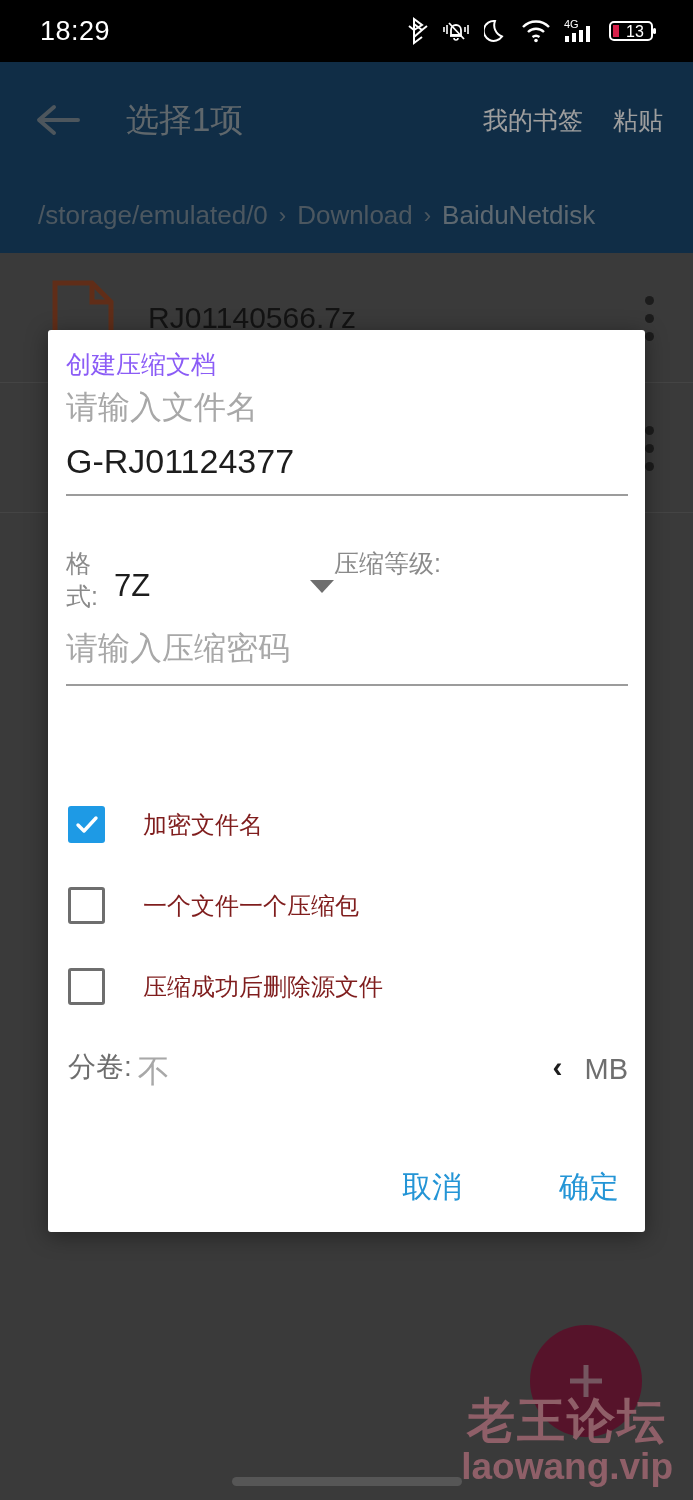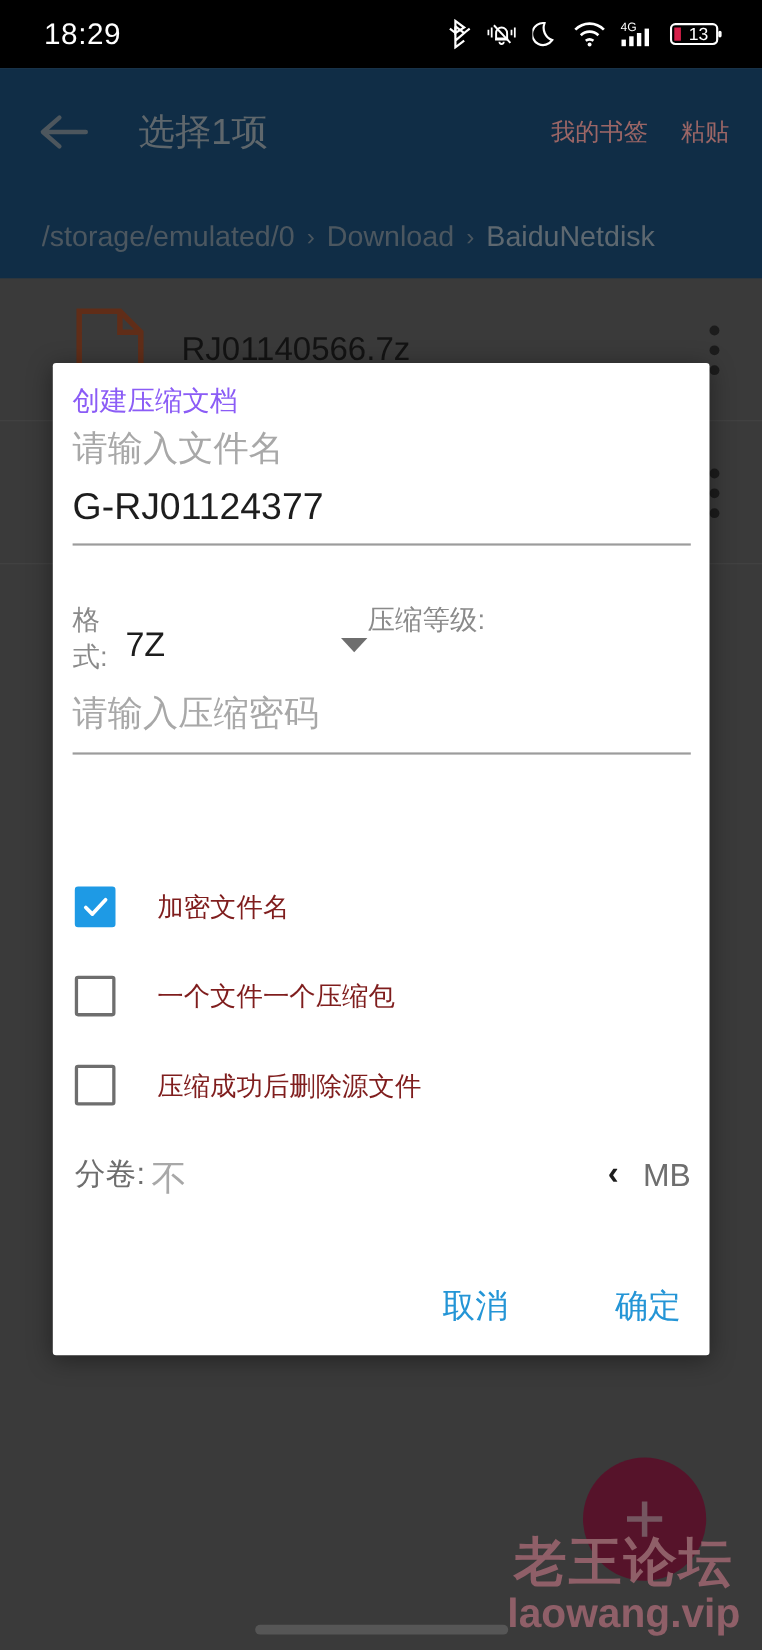--- a/index.html
+++ b/index.html
@@ -76,22 +76,22 @@
     display: flex; align-items: center; justify-content: center;
     margin-left: 8px;
   }
   #header-title {
     color: #9aa6ae;
     font-size: 33px;
     margin-left: 18px;
     flex: 1;
   }
   .header-action {
-    color: #fca5a5;
-    font-size: 22px;
+    color: #ffffff;
+    font-size: 25px;
     margin-right: 30px;
     white-space: nowrap;
   }
   #breadcrumb {
     position: absolute;
     left: 38px;
     top: 116px;
     height: 75px;
     display: flex;
     align-items: center;
@@ -112,21 +112,20 @@
     position: absolute;
     top: 253px; left: 0;
     width: 693px; height: 1247px;
     background: #5e5e5e;
   }
   .file-row {
     position: absolute;
     left: 0; width: 693px; height: 130px;
     display: flex;
     align-items: center;
-    padding-left: 17px;
   }
   .file-row .row-sep {
     position: absolute;
     left: 0; bottom: 0; width: 693px; height: 1px;
     background: #6e6e6e;
   }
   .file-icon {
     width: 86px; margin-left: 40px;
     display: flex; align-items: center; justify-content: center;
   }

